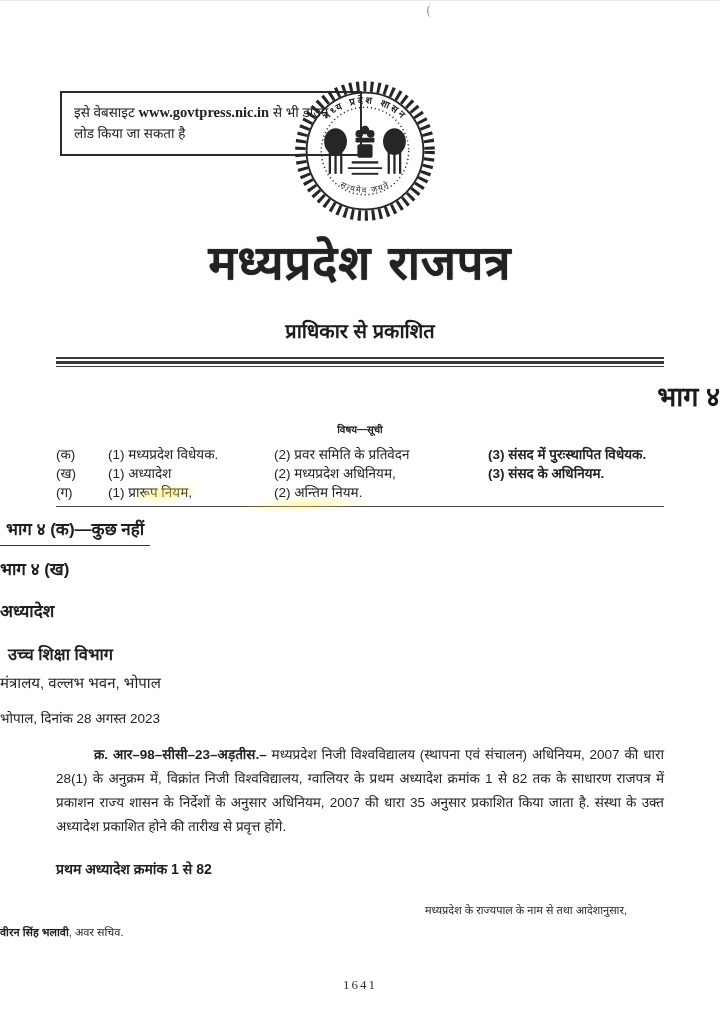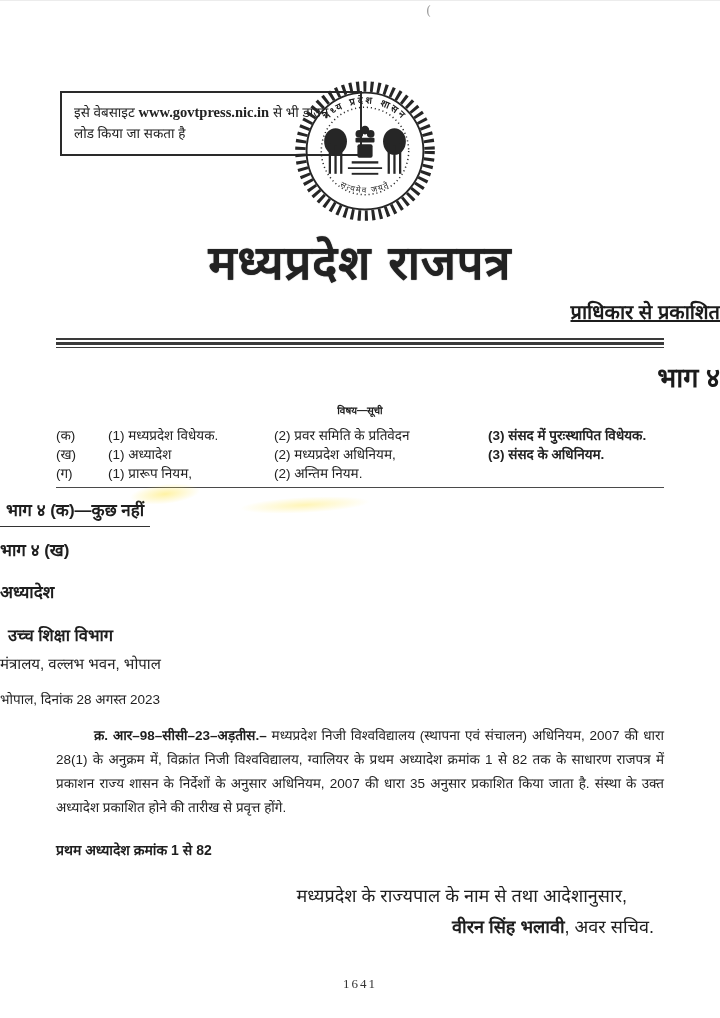--- a/index.html
+++ b/index.html
@@ -32,21 +32,21 @@
 
   .emblem { position:absolute; left:289px; top:74px; width:152px; height:152px; }
 
   
   .masthead-title {
     text-align:center; font-size:47px; font-weight:bold;
     font-family:"DejaVu Sans",sans-serif; color:#222;
     letter-spacing:1px; margin-top:2px;
     text-shadow:0 0 1px #333;
   }
-  .masthead-subtitle { text-align:right; font-size:20px; font-weight:bold; color:#1c1c1c; margin-top:5px;text-decoration:underline; }
+  .masthead-subtitle { text-align:center; font-size:20px; font-weight:bold; color:#1c1c1c; margin-top:24px; }
 
   
   .rule-double { margin:0 56px; height:5px; border-top:2.5px solid #3a3a3a; border-bottom:1px solid #3a3a3a; }
   .rule-top { margin-top:13px; }
   .issue-line { margin:0 56px; padding:6px 2px 5px 2px; position:relative; font-size:13.5px; color:#222; }
   .issue-serial { position:absolute; left:2px; top:6px; }
   .issue-date { text-align:center; }
 
   
   .part-heading { text-align:right; font-size:27px; font-weight:bold; margin-top:10px; color:#1b1b1b; }
@@ -71,23 +71,23 @@
   .place-date { margin-top:17px; font-size:13.5px; }
 
   .body-para {
     margin:16px 56px 0 56px; font-size:13.5px; line-height:24px;
     text-align:justify; text-indent:38px; color:#1e1e1e;
   }
   .body-para .ref { font-weight:bold; }
 
   .range-line { margin:20px 56px 0 56px; font-size:14px; font-weight:bold; }
 
-  .sig-block { margin-top:24px; font-size:18px; }
+  .sig-block { margin-top:24px; font-size:11px; }
   .sig-line1 { text-align:right; padding-right:93px; }
-  .sig-line2 { text-align:right; padding-right:66px; margin-top:7px; }
+  .sig-line2 { text-align:left; padding-right:66px; margin-top:7px; }
   .sig-line2 .sig-name { font-weight:bold; }
 
   .gazette-page-num { text-align:center; margin-top:38px; font-size:13px; letter-spacing:2px; font-family:"Liberation Serif","DejaVu Serif",serif; color:#333; }
 
   svg text { font-family:"DejaVu Sans",sans-serif; fill:#222; }
 </style>
 </head>
 <body>
 
 <div class="page">

